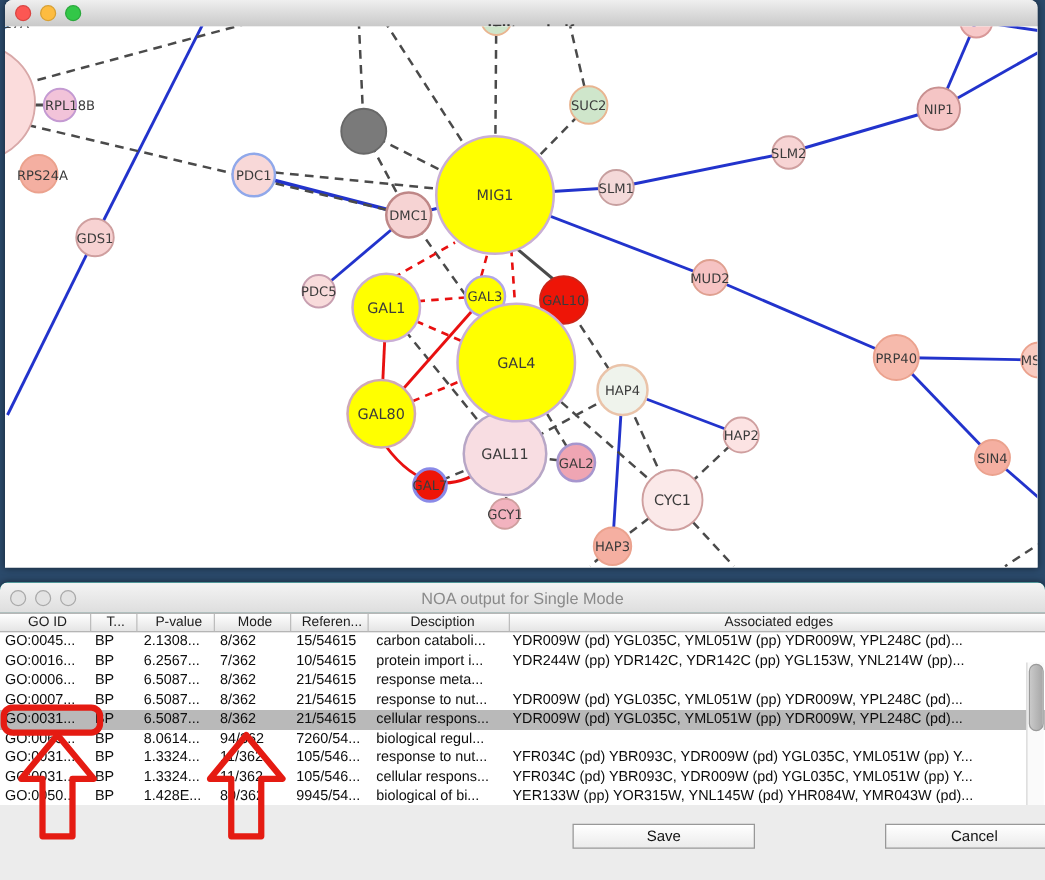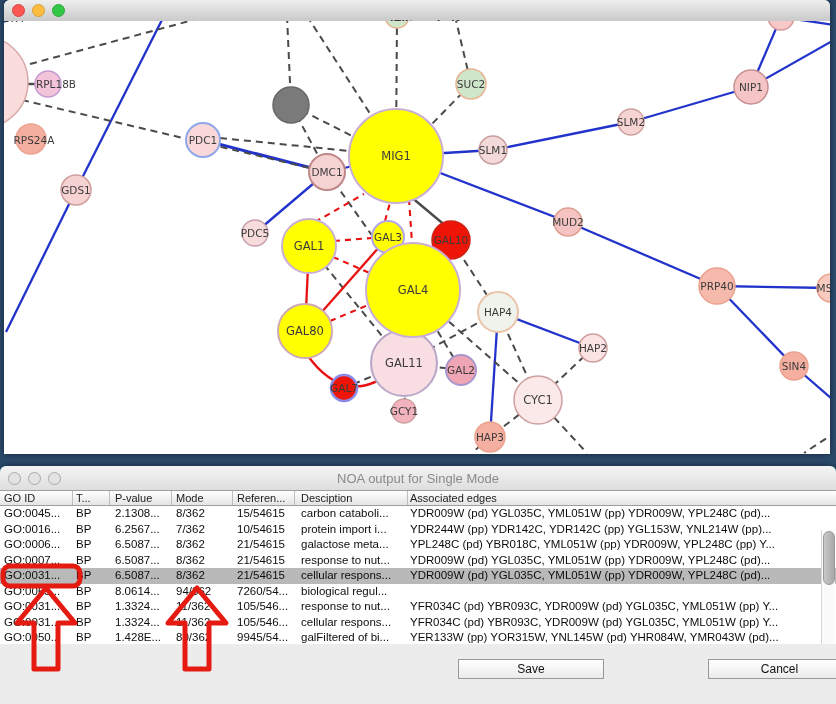--- a/index.html
+++ b/index.html
@@ -48,21 +48,21 @@
   .noa-window .titlebar{height:24px;background:linear-gradient(#f4f4f4,#dedede);border-bottom:1px solid #ababab;}
   .noa-window .titlebar .title{top:5px;font-weight:normal;color:#8a8a8a;}
   .noa-window .lights{top:6px;}
   .noa-table{position:absolute;left:0;top:24px;width:836px;height:154px;background:#fff;}
   .thead{
     display:flex;height:14px;line-height:14px;
     background:linear-gradient(#ffffff,#e4e4e4);
     border-top:1px solid #9e9e9e;border-bottom:1px solid #9e9e9e;
     font-size:11px;color:#1c1c1c;
   }
-  .th{box-sizing:border-box;border-right:1px solid #bdbdbd;
+  .th{box-sizing:border-box;text-align:center;border-right:1px solid #bdbdbd;
       white-space:nowrap;overflow:hidden;}
   .th:last-child{border-right:none;}
   .tbody{position:absolute;left:0;top:16px;width:836px;height:140px;overflow:hidden;background:#fff;}
   .tr{display:flex;height:15.5px;line-height:15.5px;font-size:11.5px;color:#0d0d0d;}
   .tr.selected{background:var(--selected_row_bg,#b9b9b9);}
   .td{box-sizing:border-box;white-space:nowrap;overflow:hidden;}
   .c-go{width:73px;padding-left:4px;}
   .c-t{width:37px;padding-left:3px;}
   .c-p{width:62px;padding-left:5px;}
   .c-test{width:61px;padding-left:4px;}
@@ -277,22 +277,21 @@
         <div class="td c-ref">10/54615</div>
         <div class="td c-desc">protein import i...</div>
         <div class="td c-assoc">YDR244W (pp) YDR142C, YDR142C (pp) YGL153W, YNL214W (pp)...</div>
       </div>
       <div class="tr">
         <div class="td c-go">GO:0006...</div>
         <div class="td c-t">BP</div>
         <div class="td c-p">6.5087...</div>
         <div class="td c-test">8/362</div>
         <div class="td c-ref">21/54615</div>
-        <div class="td c-desc">galactose meta...</div>
-        <div class="td c-assoc">YPL248C (pd) YBR018C, YML051W (pp) YDR009W, YPL248C (pp) Y...</div>
+        <div class="td c-desc">response meta...</div>
       </div>
       <div class="tr">
         <div class="td c-go">GO:0007...</div>
         <div class="td c-t">BP</div>
         <div class="td c-p">6.5087...</div>
         <div class="td c-test">8/362</div>
         <div class="td c-ref">21/54615</div>
         <div class="td c-desc">response to nut...</div>
         <div class="td c-assoc">YDR009W (pd) YGL035C, YML051W (pp) YDR009W, YPL248C (pd)...</div>
       </div>
@@ -330,21 +329,21 @@
         <div class="td c-ref">105/546...</div>
         <div class="td c-desc">cellular respons...</div>
         <div class="td c-assoc">YFR034C (pd) YBR093C, YDR009W (pd) YGL035C, YML051W (pp) Y...</div>
       </div>
       <div class="tr">
         <div class="td c-go">GO:0050...</div>
         <div class="td c-t">BP</div>
         <div class="td c-p">1.428E...</div>
         <div class="td c-test">80/362</div>
         <div class="td c-ref">9945/54...</div>
-        <div class="td c-desc">galFiltered of bi...</div>
+        <div class="td c-desc">biological of bi...</div>
         <div class="td c-assoc">YER133W (pp) YOR315W, YNL145W (pd) YHR084W, YMR043W (pd)...</div>
       </div>
     </div>
     <div class="vscroll">
       <div class="vthumb"></div>
     </div>
   </div>
 
   <div class="footer">
     <div class="btn btn-save">Save</div>

